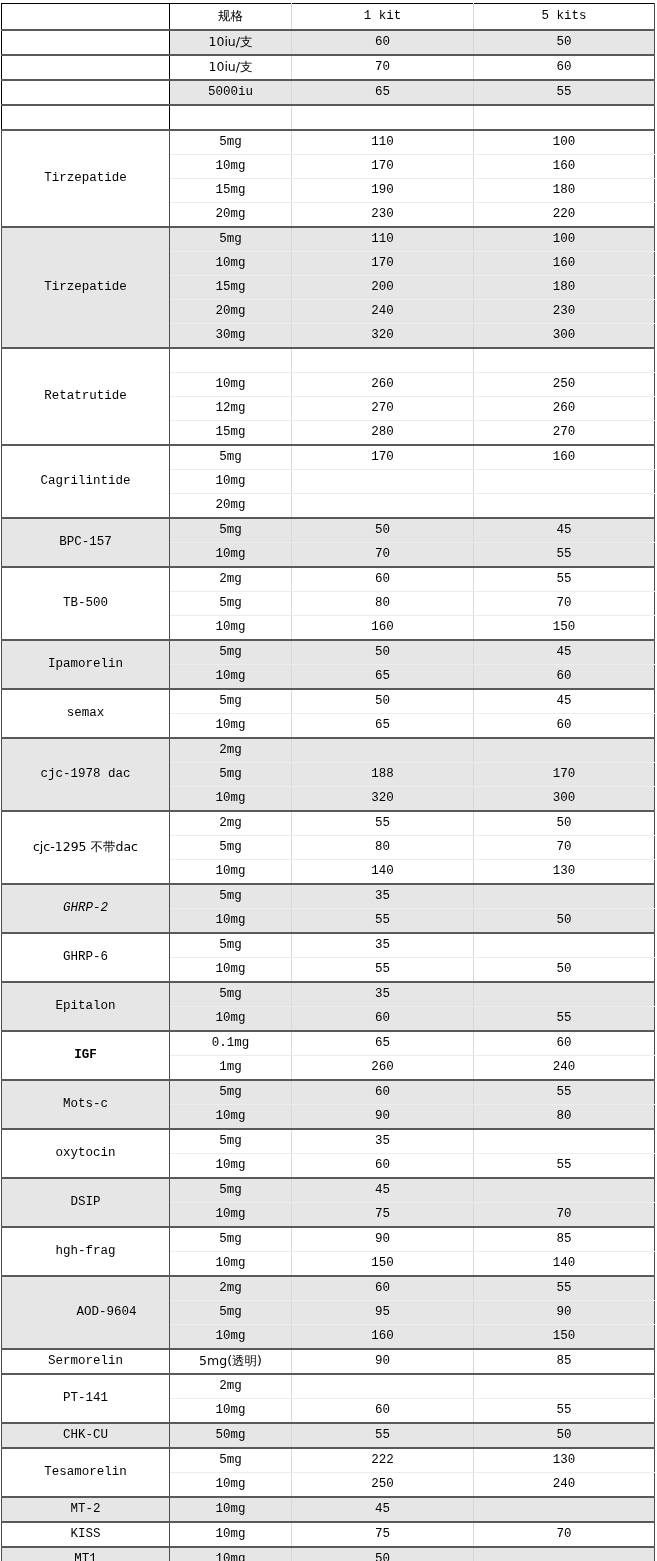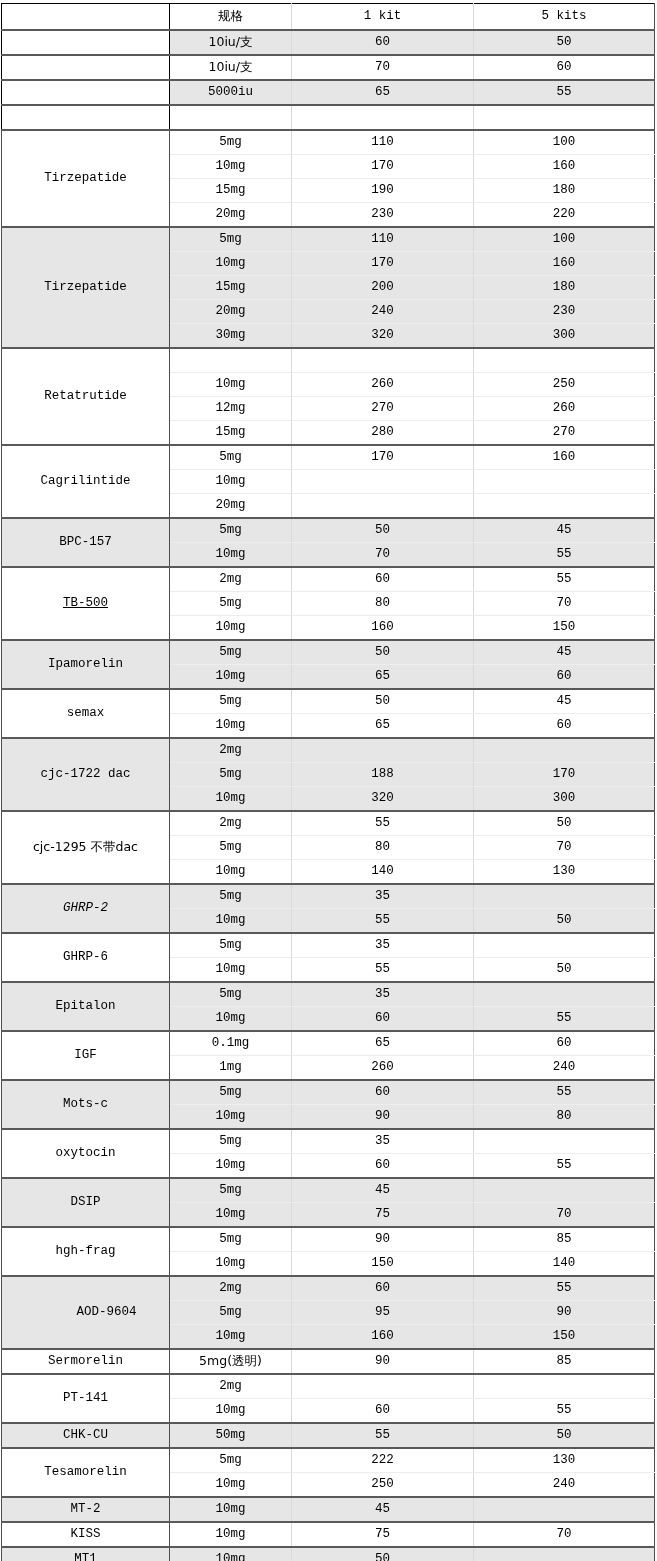--- a/index.html
+++ b/index.html
@@ -205,21 +205,21 @@
         <td class="shade spec">5mg</td>
         <td class="shade kit1">50</td>
         <td class="shade kit5">45</td>
       </tr>
       <tr class="grp-bot">
         <td class="shade spec">10mg</td>
         <td class="shade kit1">70</td>
         <td class="shade kit5">55</td>
       </tr>
       <tr class="grp-top">
-        <td class="plain namecell" rowspan="3" style="border-top: 2px solid rgb(89, 89, 89); border-bottom: 2px solid rgb(89, 89, 89); text-decoration: underline;">TB-500</td>
+        <td class="plain namecell" rowspan="3" style="border-top: 2px solid rgb(89, 89, 89); border-bottom: 2px solid rgb(89, 89, 89);">TB-500</td>
         <td class="plain spec">2mg</td>
         <td class="plain kit1">60</td>
         <td class="plain kit5">55</td>
       </tr>
       <tr>
         <td class="plain spec">5mg</td>
         <td class="plain kit1">80</td>
         <td class="plain kit5">70</td>
       </tr>
       <tr class="grp-bot">
@@ -243,21 +243,21 @@
         <td class="plain spec">5mg</td>
         <td class="plain kit1">50</td>
         <td class="plain kit5">45</td>
       </tr>
       <tr class="grp-bot">
         <td class="plain spec">10mg</td>
         <td class="plain kit1">65</td>
         <td class="plain kit5">60</td>
       </tr>
       <tr class="grp-top">
-        <td class="shade namecell" rowspan="3" style="border-top: 2px solid rgb(89, 89, 89); border-bottom: 2px solid rgb(89, 89, 89);">cjc-1722  dac</td>
+        <td class="shade namecell" rowspan="3" style="border-top: 2px solid rgb(89, 89, 89); border-bottom: 2px solid rgb(89, 89, 89);">cjc-1978  dac</td>
         <td class="shade spec">2mg</td>
         <td class="shade kit1"></td>
         <td class="shade kit5"></td>
       </tr>
       <tr>
         <td class="shade spec">5mg</td>
         <td class="shade kit1">188</td>
         <td class="shade kit5">170</td>
       </tr>
       <tr class="grp-bot">
@@ -308,21 +308,21 @@
         <td class="shade spec">5mg</td>
         <td class="shade kit1">35</td>
         <td class="shade kit5"></td>
       </tr>
       <tr class="grp-bot">
         <td class="shade spec">10mg</td>
         <td class="shade kit1">60</td>
         <td class="shade kit5">55</td>
       </tr>
       <tr class="grp-top">
-        <td class="plain namecell" rowspan="2" style="border-top: 2px solid rgb(89, 89, 89); border-bottom: 2px solid rgb(89, 89, 89);">IGF</td>
+        <td class="plain namecell" rowspan="2" style="border-top: 2px solid rgb(89, 89, 89); border-bottom: 2px solid rgb(89, 89, 89); font-weight: bold;">IGF</td>
         <td class="plain spec">0.1mg</td>
         <td class="plain kit1">65</td>
         <td class="plain kit5">60</td>
       </tr>
       <tr class="grp-bot">
         <td class="plain spec">1mg</td>
         <td class="plain kit1">260</td>
         <td class="plain kit5">240</td>
       </tr>
       <tr class="grp-top">

